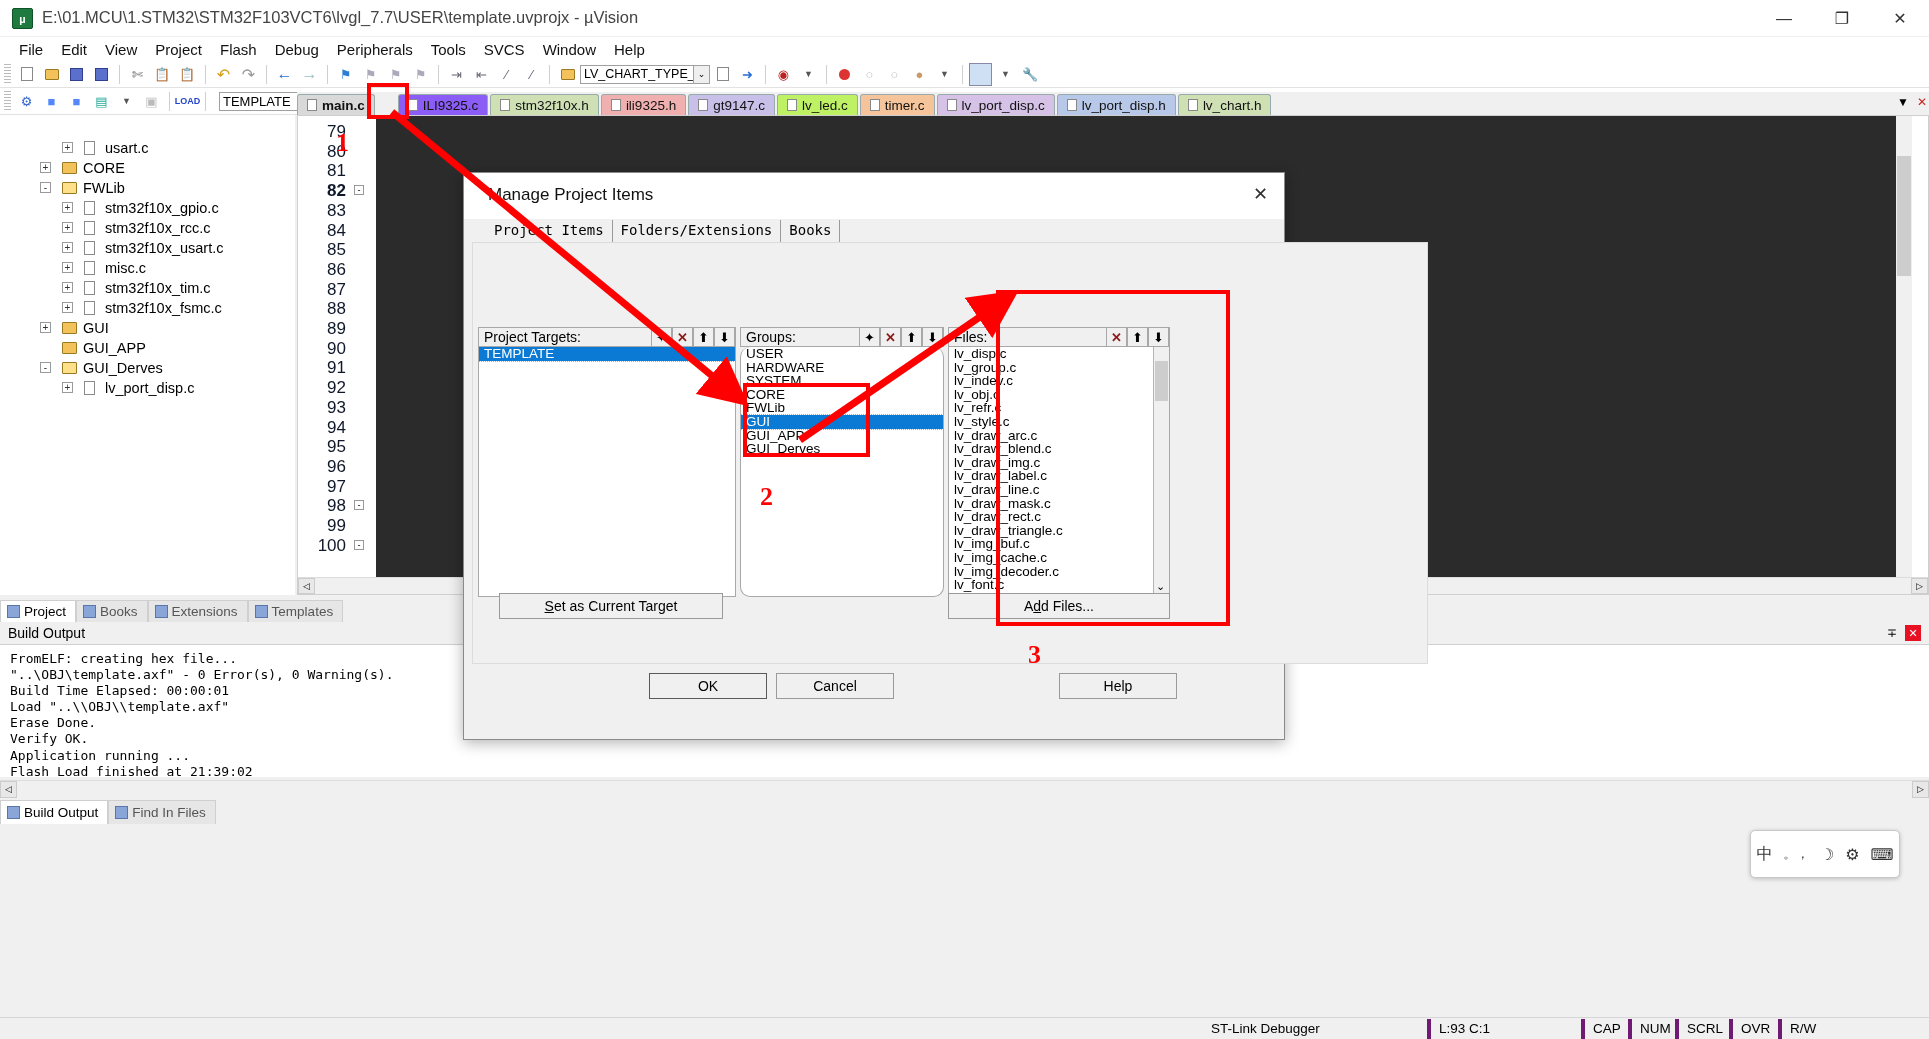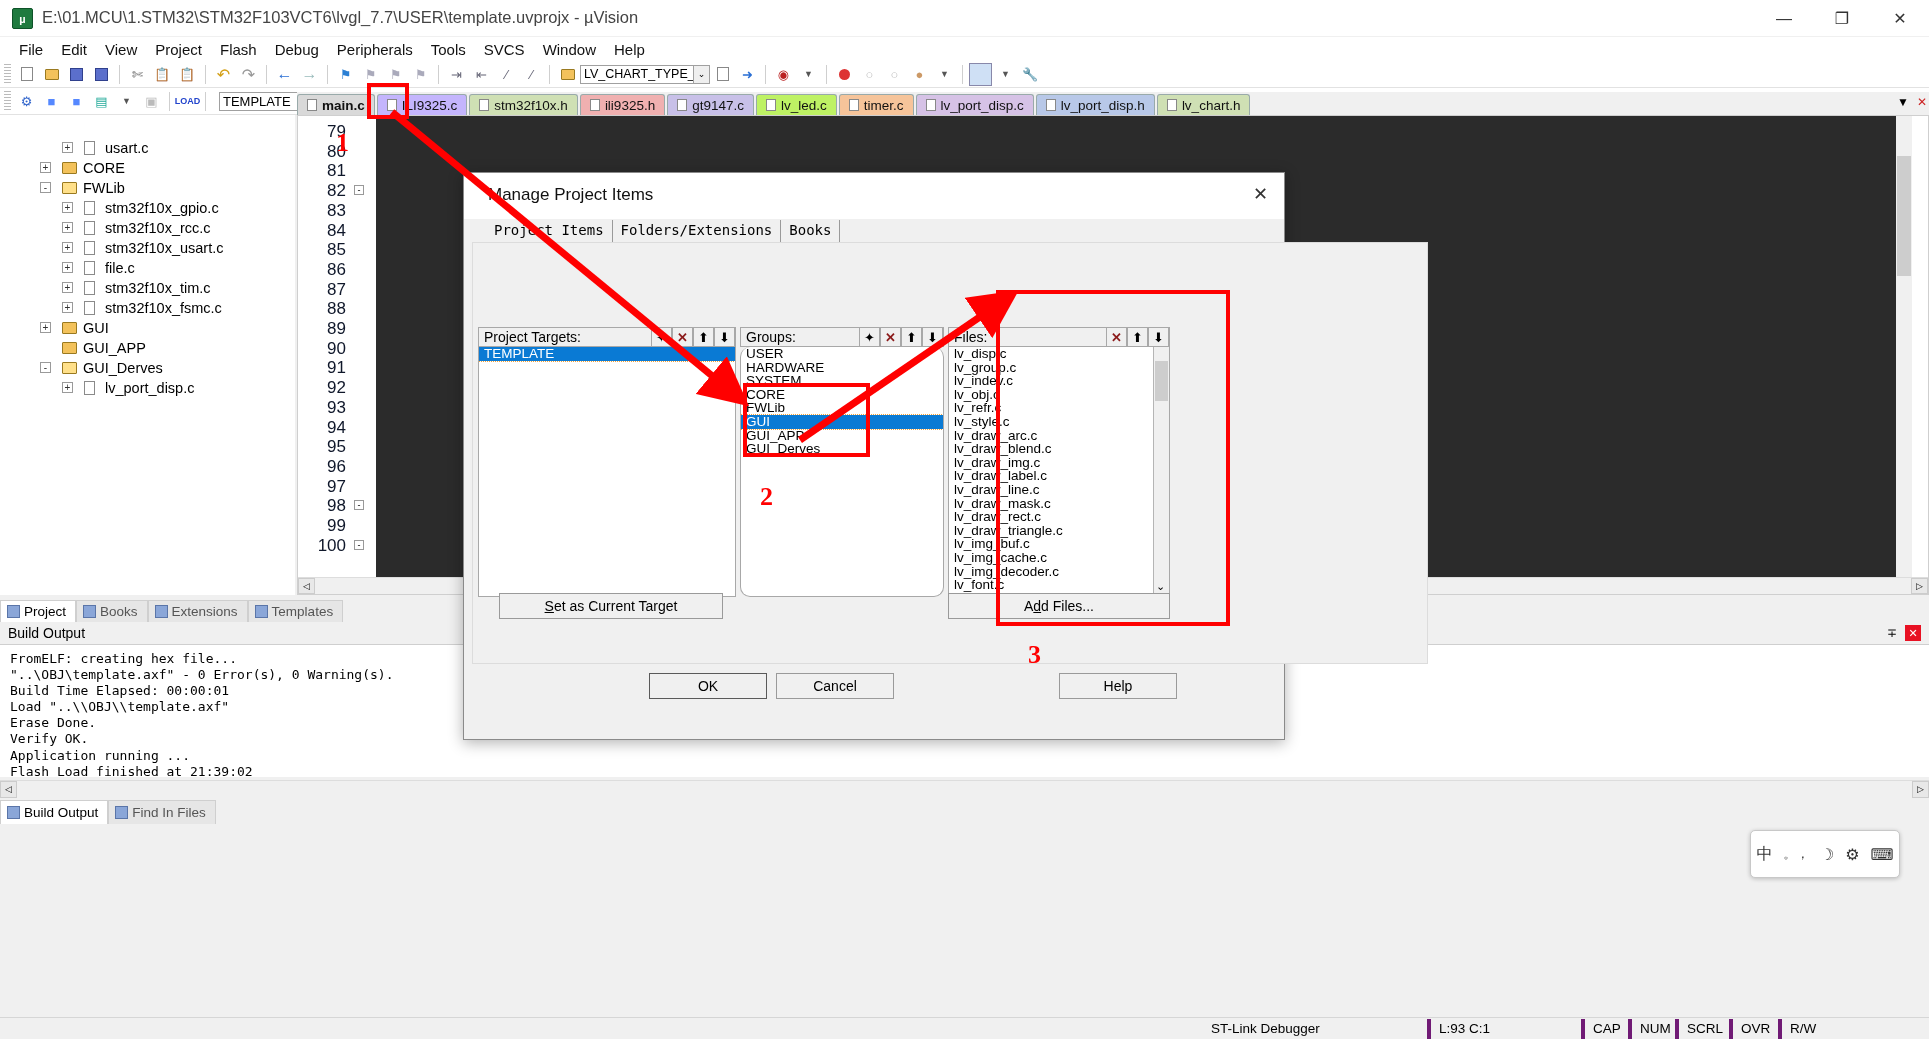--- a/index.html
+++ b/index.html
@@ -277,21 +277,21 @@
         <div class="tlabel" style="left: 105px;">stm32f10x_rcc.c</div>
       </div>
       <div class="trow">
         <div class="tog" style="left: 62px;">+</div>
         <div class="ticon" style="left: 84px; width: 11px; height: 14px; background: rgb(255, 255, 255); border: 1px solid rgb(138, 138, 138); top: 3px;"></div>
         <div class="tlabel" style="left: 105px;">stm32f10x_usart.c</div>
       </div>
       <div class="trow">
         <div class="tog" style="left: 62px;">+</div>
         <div class="ticon" style="left: 84px; width: 11px; height: 14px; background: rgb(255, 255, 255); border: 1px solid rgb(138, 138, 138); top: 3px;"></div>
-        <div class="tlabel" style="left: 105px;">file.c</div>
+        <div class="tlabel" style="left: 105px;">misc.c</div>
       </div>
       <div class="trow">
         <div class="tog" style="left: 62px;">+</div>
         <div class="ticon" style="left: 84px; width: 11px; height: 14px; background: rgb(255, 255, 255); border: 1px solid rgb(138, 138, 138); top: 3px;"></div>
         <div class="tlabel" style="left: 105px;">stm32f10x_tim.c</div>
       </div>
       <div class="trow">
         <div class="tog" style="left: 62px;">+</div>
         <div class="ticon" style="left: 84px; width: 11px; height: 14px; background: rgb(255, 255, 255); border: 1px solid rgb(138, 138, 138); top: 3px;"></div>
         <div class="tlabel" style="left: 105px;">stm32f10x_fsmc.c</div>
@@ -343,21 +343,21 @@
 
   <div class="edtabs" id="edtabs">
     <div class="edtabnav">
       <span>▼</span>
       <span style="color:#c22;">✕</span>
     </div>
   <div class="edtab" style="background: rgb(217, 217, 217); font-weight: bold;">
         <span class="ti"></span>
         <span>main.c</span>
       </div>
-      <div class="edtab" style="background: #c4b5fd;">
+      <div class="edtab" style="background: #8b5cf6; margin-left: 21px;">
         <span class="ti"></span>
         <span>ILI9325.c</span>
       </div>
       <div class="edtab" style="background: rgb(207, 224, 180);">
         <span class="ti"></span>
         <span>stm32f10x.h</span>
       </div>
       <div class="edtab" style="background: rgb(240, 176, 176);">
         <span class="ti"></span>
         <span>ili9325.h</span>
@@ -386,21 +386,21 @@
         <span class="ti"></span>
         <span>lv_chart.h</span>
       </div>
     </div>
 
   <div id="editor">
     <div class="gutter" id="gutter">
         <div class="lnum" style="top: 6px;">79</div>
         <div class="lnum" style="top: 25.7px;">80</div>
         <div class="lnum" style="top: 45.4px;">81</div>
-        <div class="lnum" style="top: 65.1px;">82</div>
+        <div class="lnum" style="top: 65.1px; font-weight: bold;">82</div>
         <div class="fold" style="top: 69.1px;">-</div>
         <div class="lnum" style="top: 84.8px;">83</div>
         <div class="lnum" style="top: 104.5px;">84</div>
         <div class="lnum" style="top: 124.2px;">85</div>
         <div class="lnum" style="top: 143.9px;">86</div>
         <div class="lnum" style="top: 163.6px;">87</div>
         <div class="lnum" style="top: 183.3px;">88</div>
         <div class="lnum" style="top: 203px;">89</div>
         <div class="lnum" style="top: 222.7px;">90</div>
         <div class="lnum" style="top: 242.4px;">91</div>

